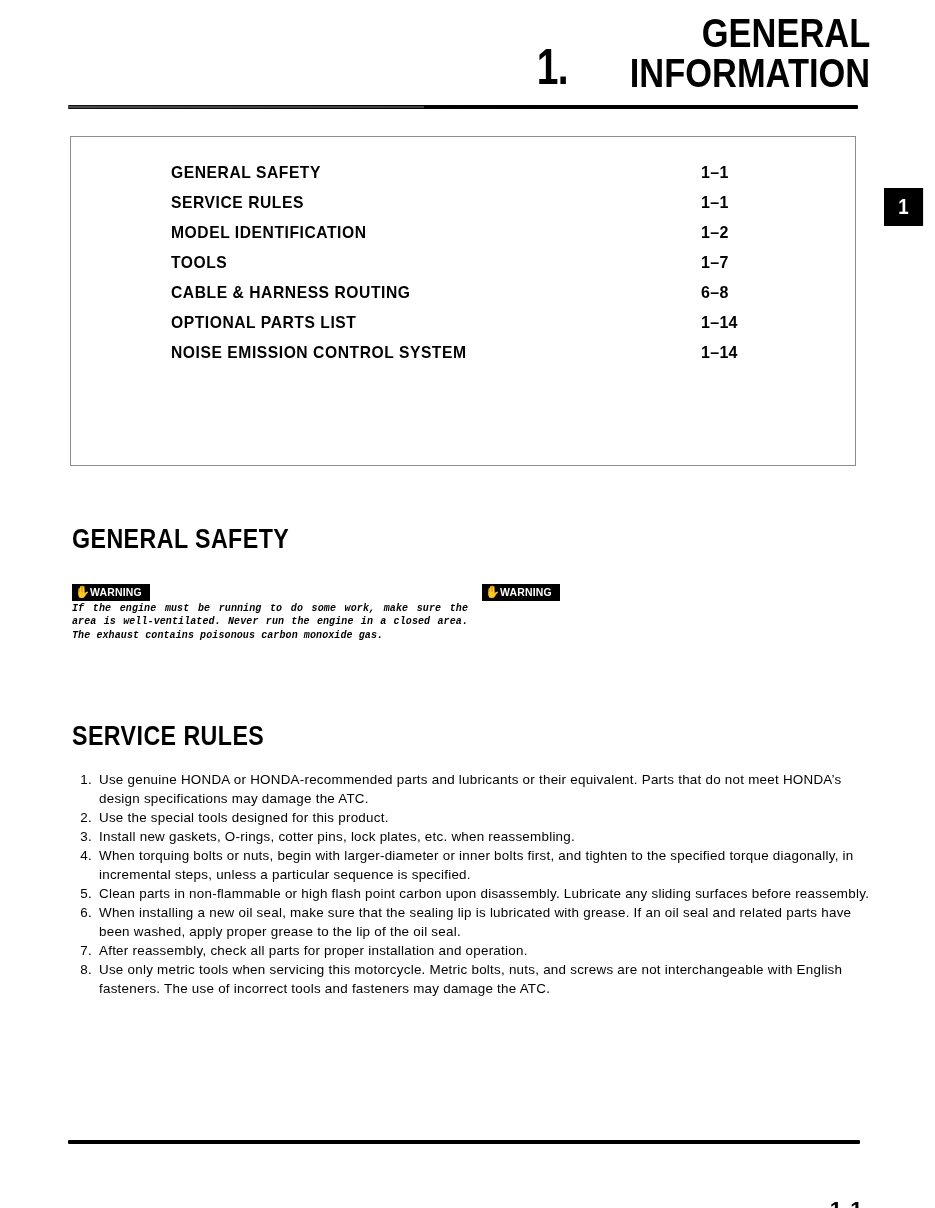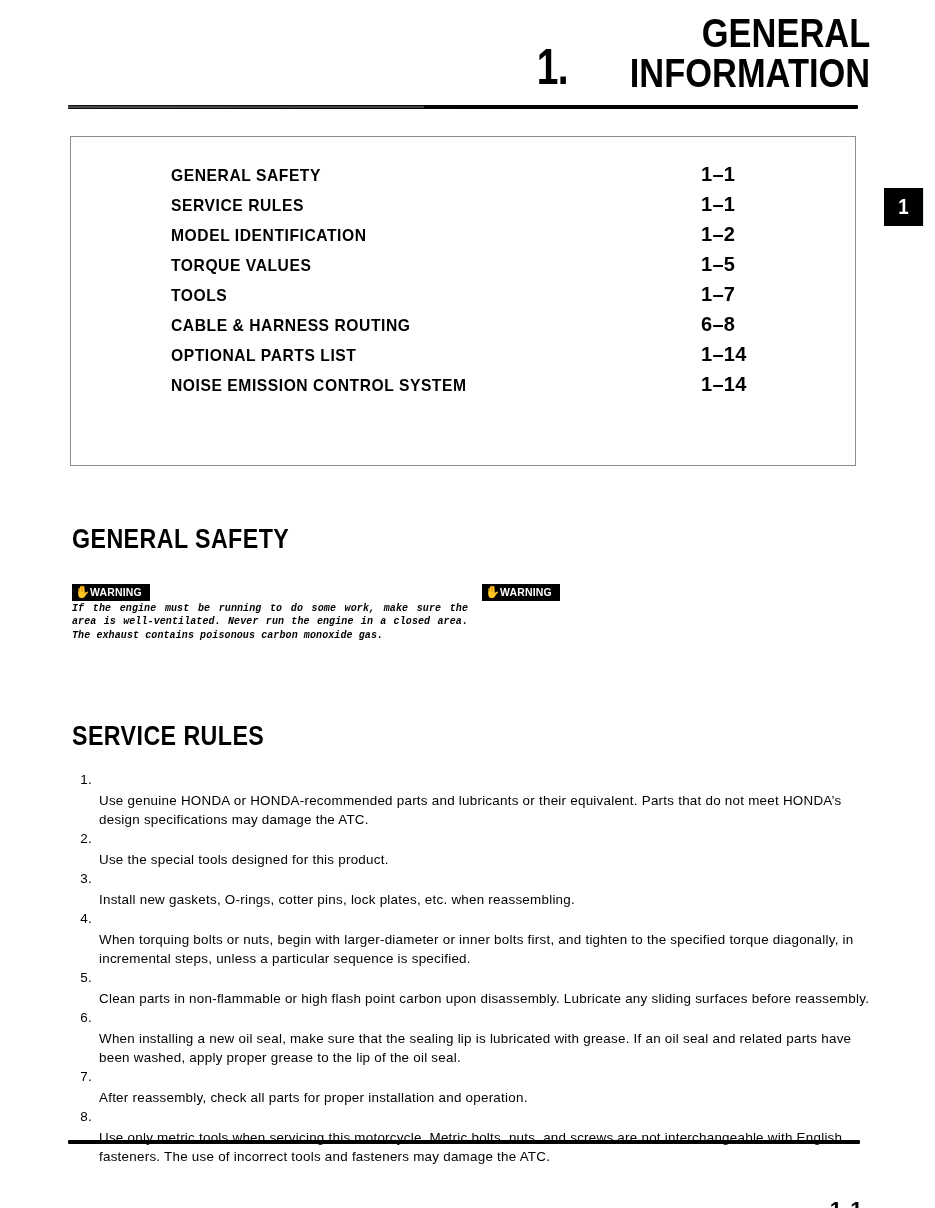--- a/index.html
+++ b/index.html
@@ -124,21 +124,21 @@
     letter-spacing: 0.6px;
     transform: scaleX(0.92);
     transform-origin: left center;
     white-space: nowrap;
     flex: 0 0 auto;
     width: 530px;
   }
   .toc-page {
     font-family: "Liberation Sans", sans-serif;
     font-weight: bold;
-    font-size: 20px;
+    font-size: 16px;
     letter-spacing: 0.3px;
     white-space: nowrap;
   }
 
   
   .section-heading {
     position: absolute;
     font-family: "Liberation Sans", sans-serif;
     font-weight: bold;
     font-size: 27px;
@@ -210,21 +210,20 @@
     margin-bottom: 0px;
   }
   .rule-num {
     flex: 0 0 auto;
     width: 22px;
     text-align: right;
     padding-right: 7px;
   }
   .rule-text {
     flex: 1 1 auto;
-    margin-top: 21px;
   }
 
   
   .footer-rule {
     position: absolute;
     left: 68px;
     top: 1140px;
     width: 792px;
     height: 4px;
     background: #000000;
@@ -271,24 +270,20 @@
         <span class="toc-label">SERVICE RULES</span>
         <span class="toc-page">1–1</span>
       </div>
 
       <div class="toc-row">
         <span class="toc-label">MODEL IDENTIFICATION</span>
         <span class="toc-page">1–2</span>
       </div>
 
 
-      <div class="toc-row">
-        <span class="toc-label">TORQUE VALUES</span>
-        <span class="toc-page">1–5</span>
-      </div>
 
       <div class="toc-row">
         <span class="toc-label">TOOLS</span>
         <span class="toc-page">1–7</span>
       </div>
 
       <div class="toc-row">
         <span class="toc-label">CABLE &amp; HARNESS ROUTING</span>
         <span class="toc-page">6–8</span>
       </div>

